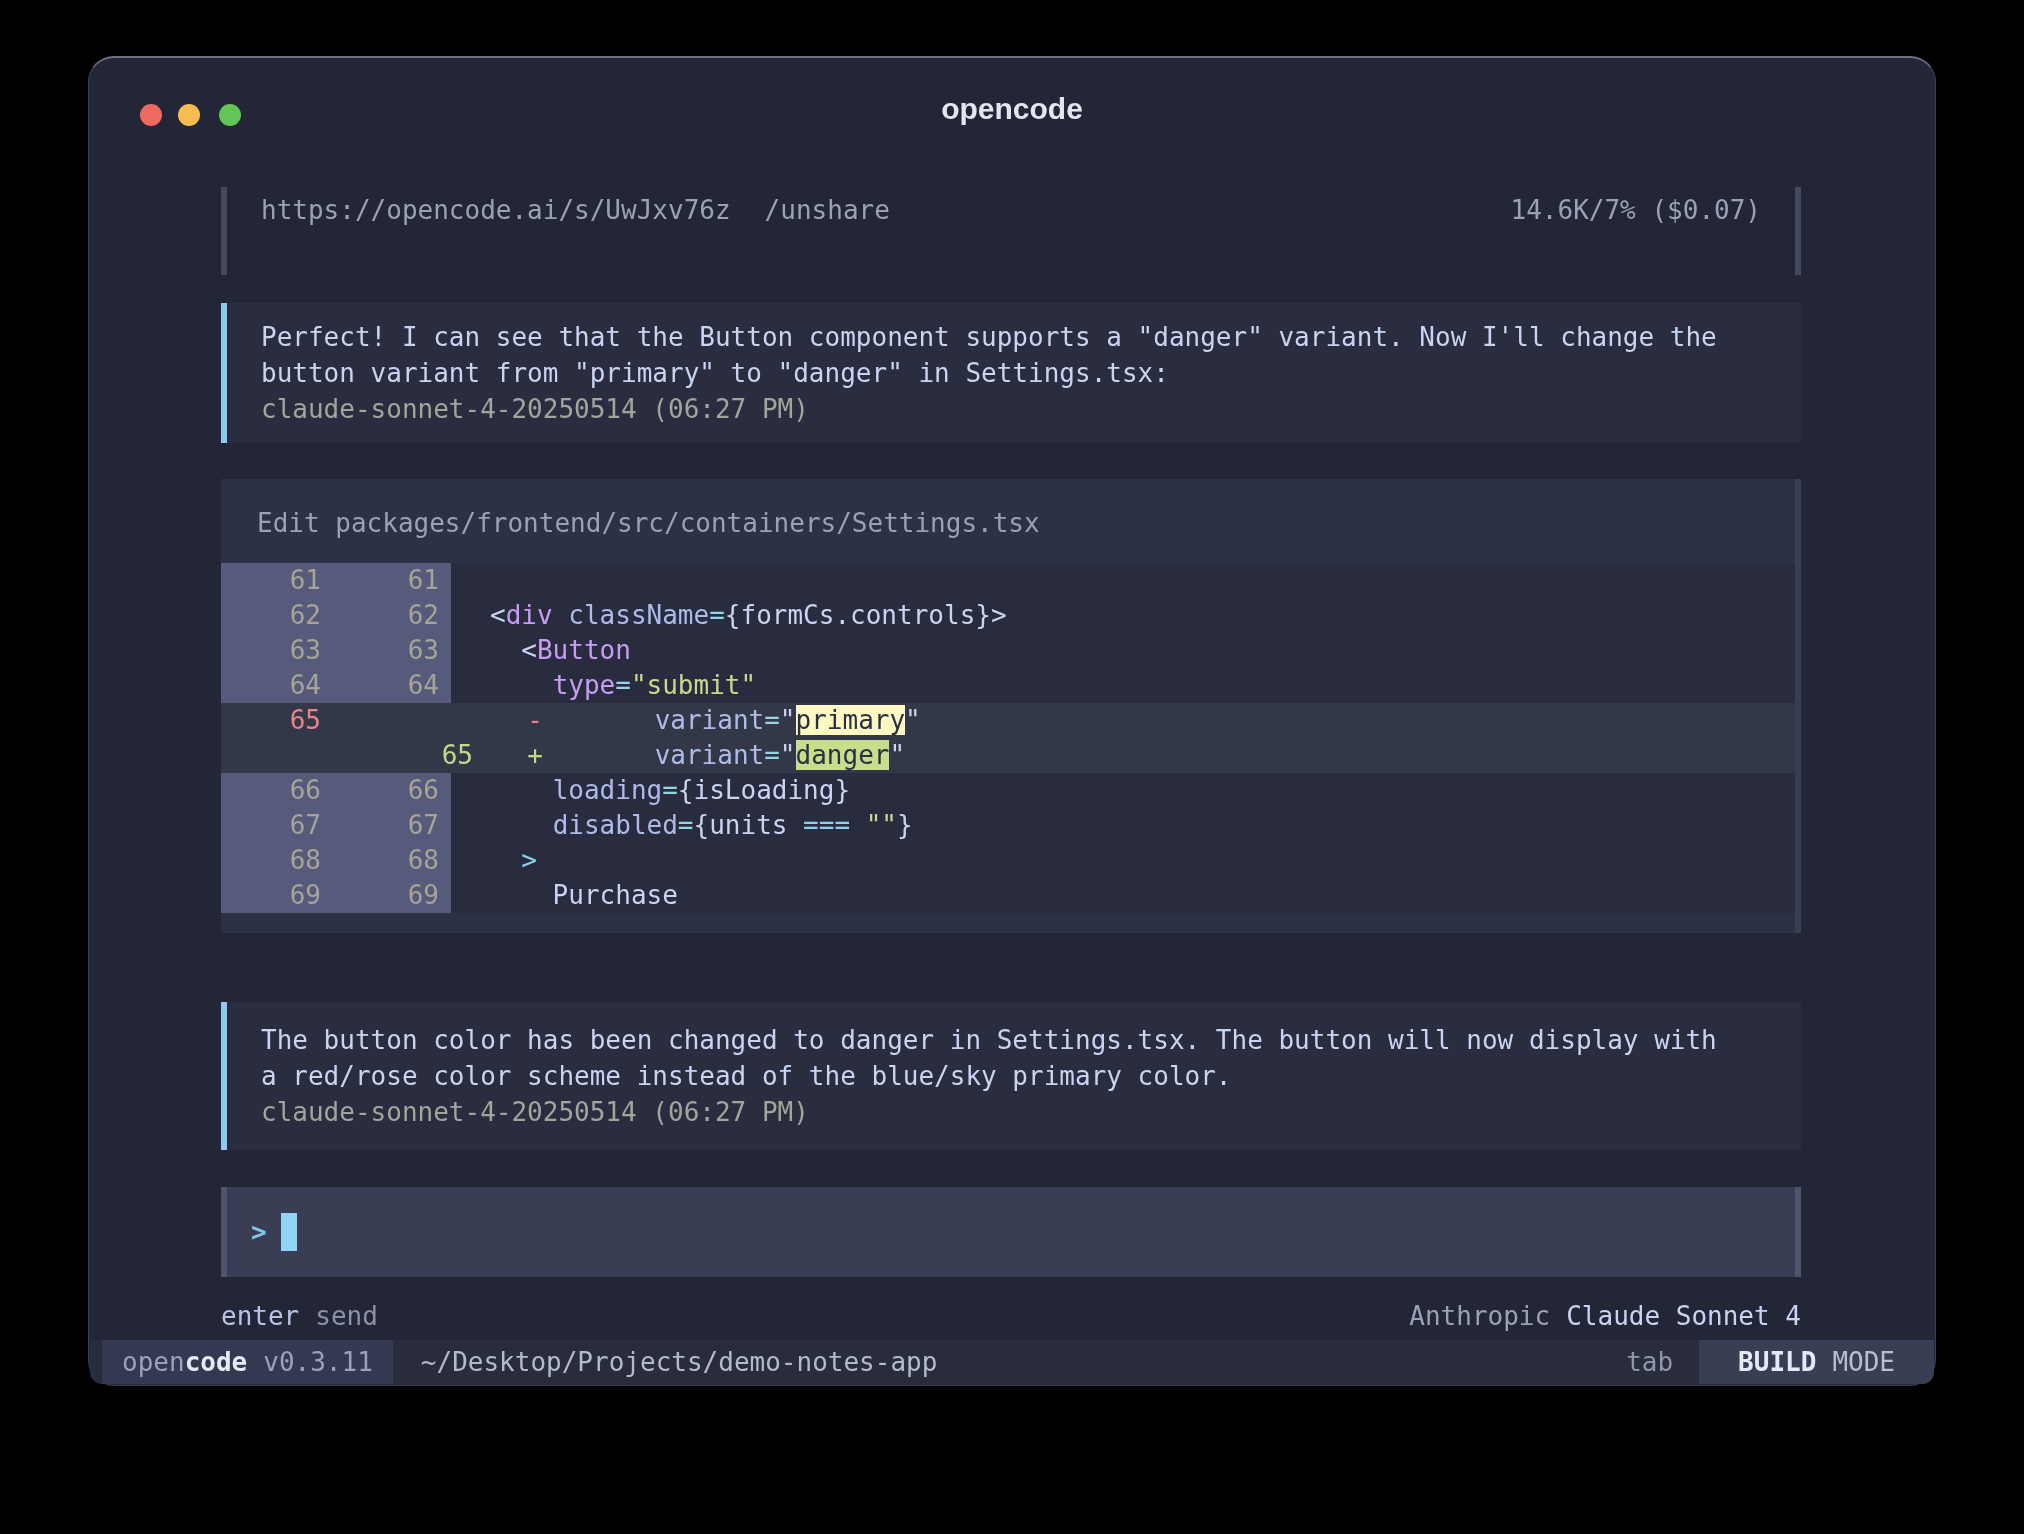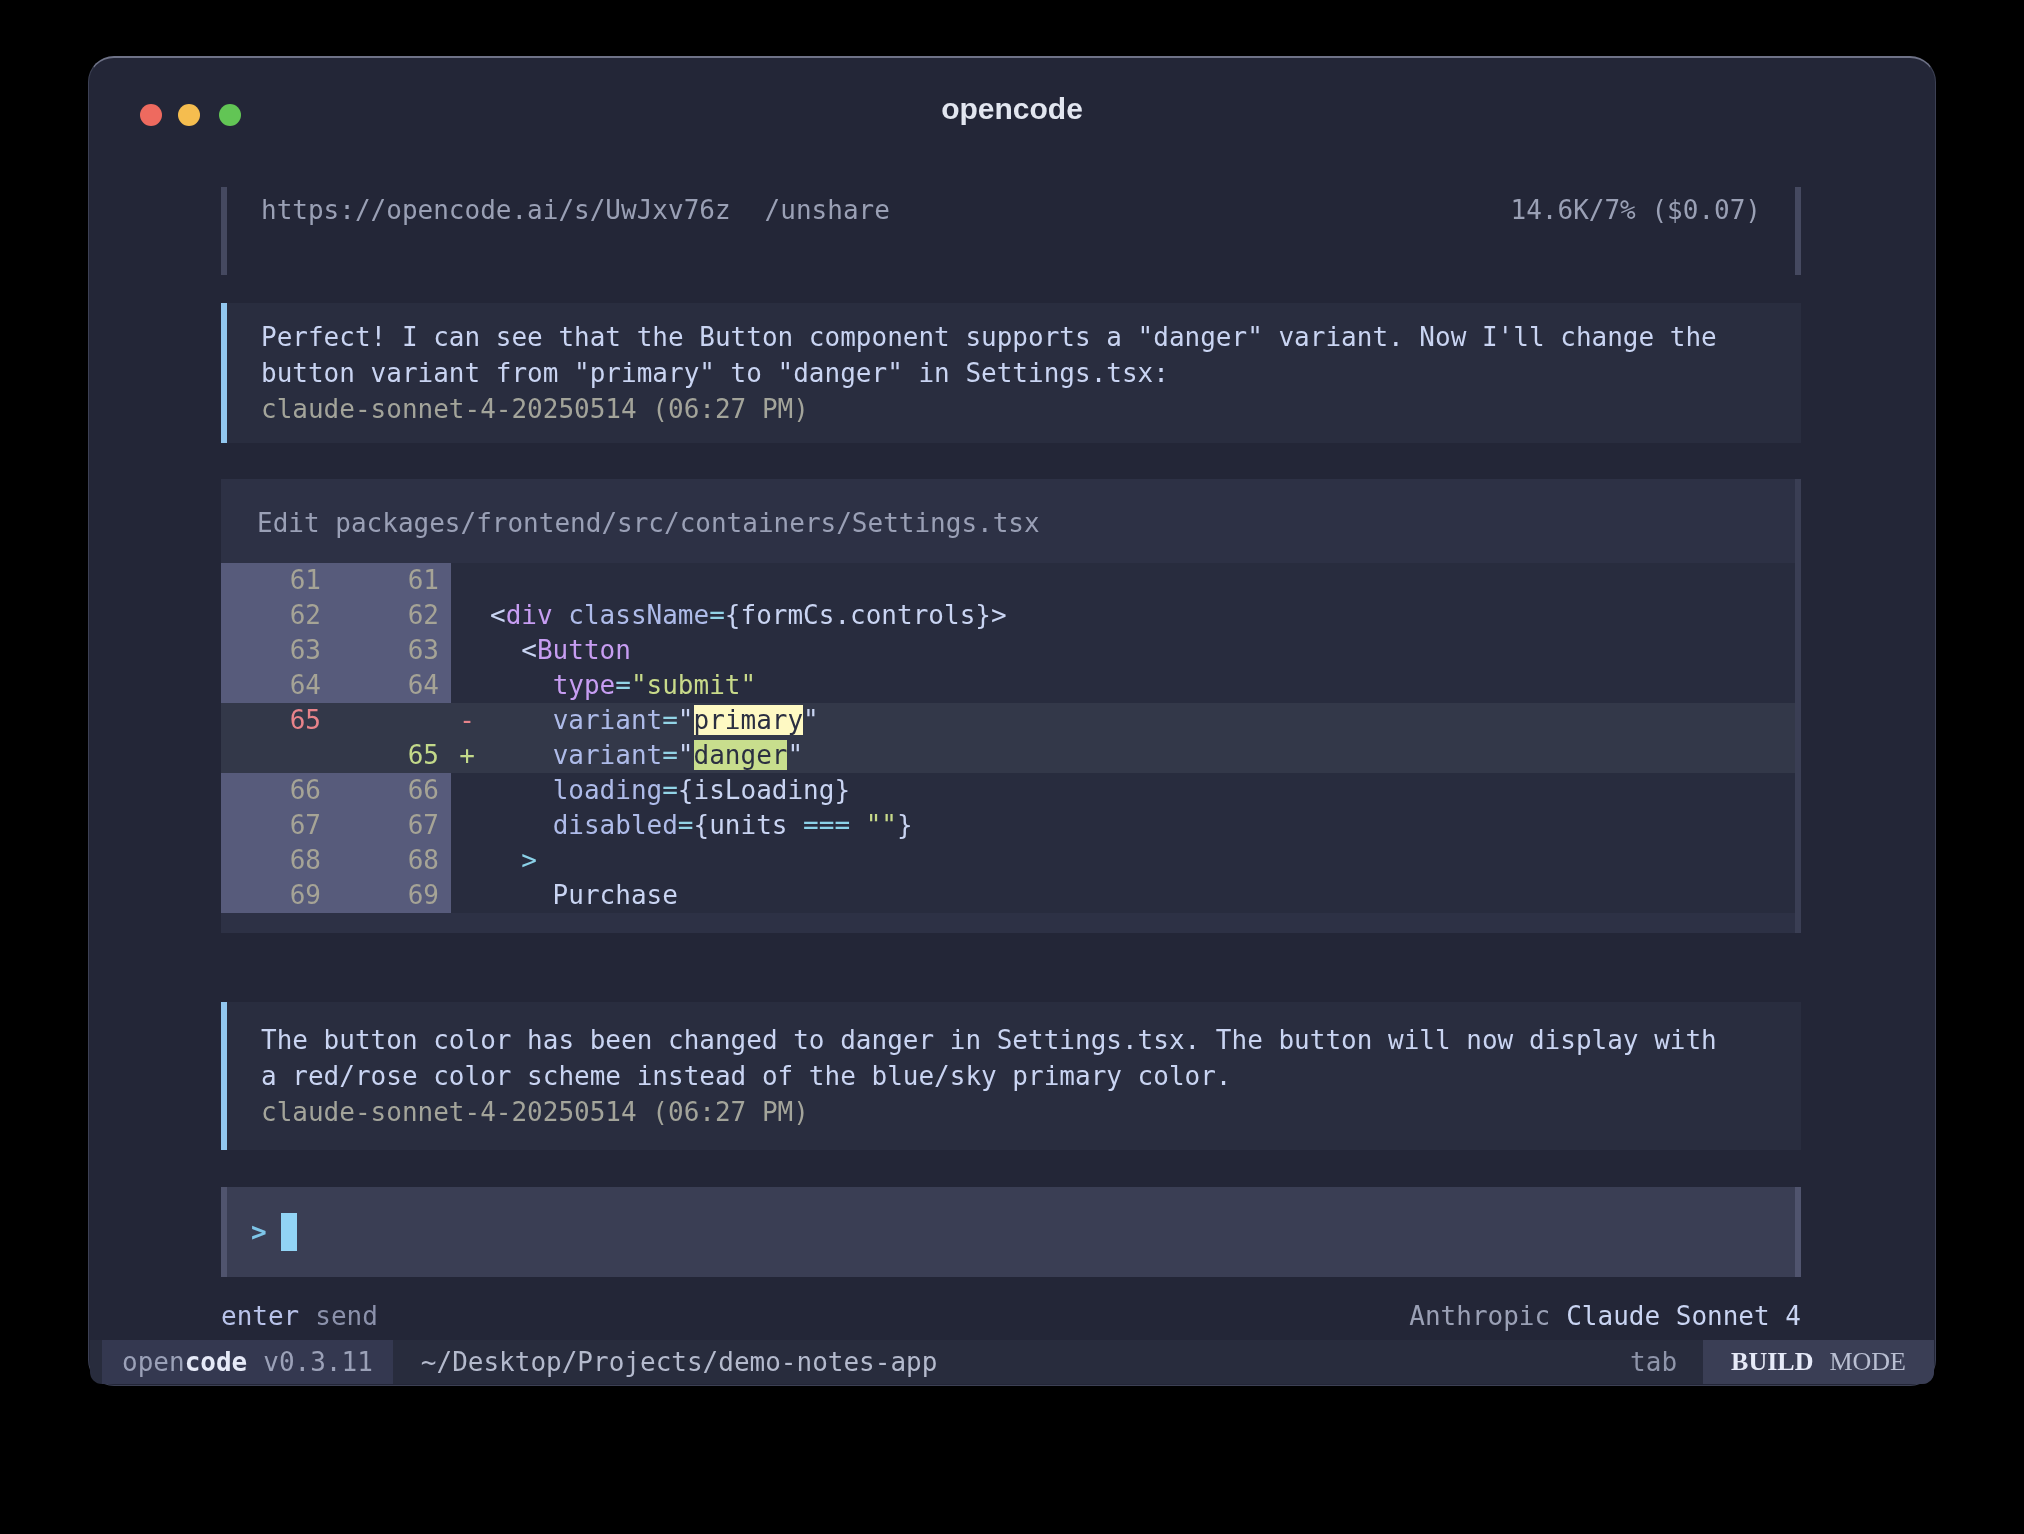--- a/index.html
+++ b/index.html
@@ -28,21 +28,21 @@
        border-left:6px solid #92c7ef;padding:16px 30px 14px 34px;}
   .msg1{top:245px;height:140px;}
   .msg2{top:944px;height:148px;padding-top:20px;}
   .msg-line{line-height:36px;white-space:pre;color:#c9d4f2;}
   .msg-meta{line-height:36px;white-space:pre;color:#a3a49a;}
   
   .edit-panel{position:absolute;left:132px;top:421px;width:1580px;height:454px;box-sizing:border-box;
               background:#2d3145;border-right:6px solid #3a3e54;}
   .edit-title{padding:26px 0 22px 36px;color:#9aa0b6;line-height:36px;white-space:pre;}
   .diff-row{display:grid;grid-template-columns:112px 118px 32px 1fr;height:35px;line-height:35px;background:#282c3e;}
-  .diff-row.del,.diff-row.add{background:#333849;}
+  .diff-row.del,.diff-row.add{background:#333849;gap:34px;}
   .gut{text-align:right;padding-right:12px;color:#a6a496;white-space:pre;}
   .diff-row.context .gut{background:#575b7b;}
   .diff-row.del .gut-old{color:#e8838a;}
   .diff-row.add .gut-new{color:#c3d98a;}
   .marker{text-align:center;}
   .diff-row.del .marker{color:#e8838a;}
   .diff-row.add .marker{color:#c3d98a;}
   .code{padding-left:7px;white-space:pre;}
   .tok-punct{color:#c9d4f2;} .tok-tag{color:#c79df2;} .tok-attr{color:#aebbe9;}
   .tok-eq{color:#93d4e6;} .tok-string{color:#c8da8a;} .tok-op{color:#8bd2e8;}
@@ -57,21 +57,21 @@
   .hint-key{color:#b9c3ea;} .hint-action{color:#8b91ab;margin-left:16px;}
   .provider{color:#9aa0b5;} .model{color:#c9d4f2;margin-left:16px;}
   
   .statusbar{position:absolute;left:1px;right:1px;bottom:1px;height:44px;background:#282c3d;
              border-radius:0 0 12px 12px;display:flex;align-items:stretch;overflow:hidden;}
   .sb-seg1{display:flex;align-items:center;background:#343850;padding:0 20px;margin-left:12px;white-space:pre;}
   .sb-open{color:#9ba1b8;} .sb-code{color:#e6eaf8;font-weight:bold;} .sb-ver{color:#9ba1b8;margin-left:16px;}
   .sb-path{display:flex;align-items:center;color:#b4bacd;margin-left:28px;white-space:pre;}
   .sb-spacer{flex:1;}
   .sb-tab{display:flex;align-items:center;color:#8f95aa;margin-right:26px;}
-  .sb-seg2{display:flex;align-items:center;background:#3a3e55;padding:0 28px;white-space:pre;font-family:Liberation Serif, serif;}
+  .sb-seg2{display:flex;align-items:center;background:#3a3e55;padding:0 39px;white-space:pre;}
   .sb-build{color:#e6eaf8;font-weight:bold;} .sb-mode{color:#b9bfd2;margin-left:16px;}
 </style>
 </head>
 <body>
 
 <div class="window">
 
   <div class="titlebar">
     <span class="light red"></span>
     <span class="light yellow"></span>

